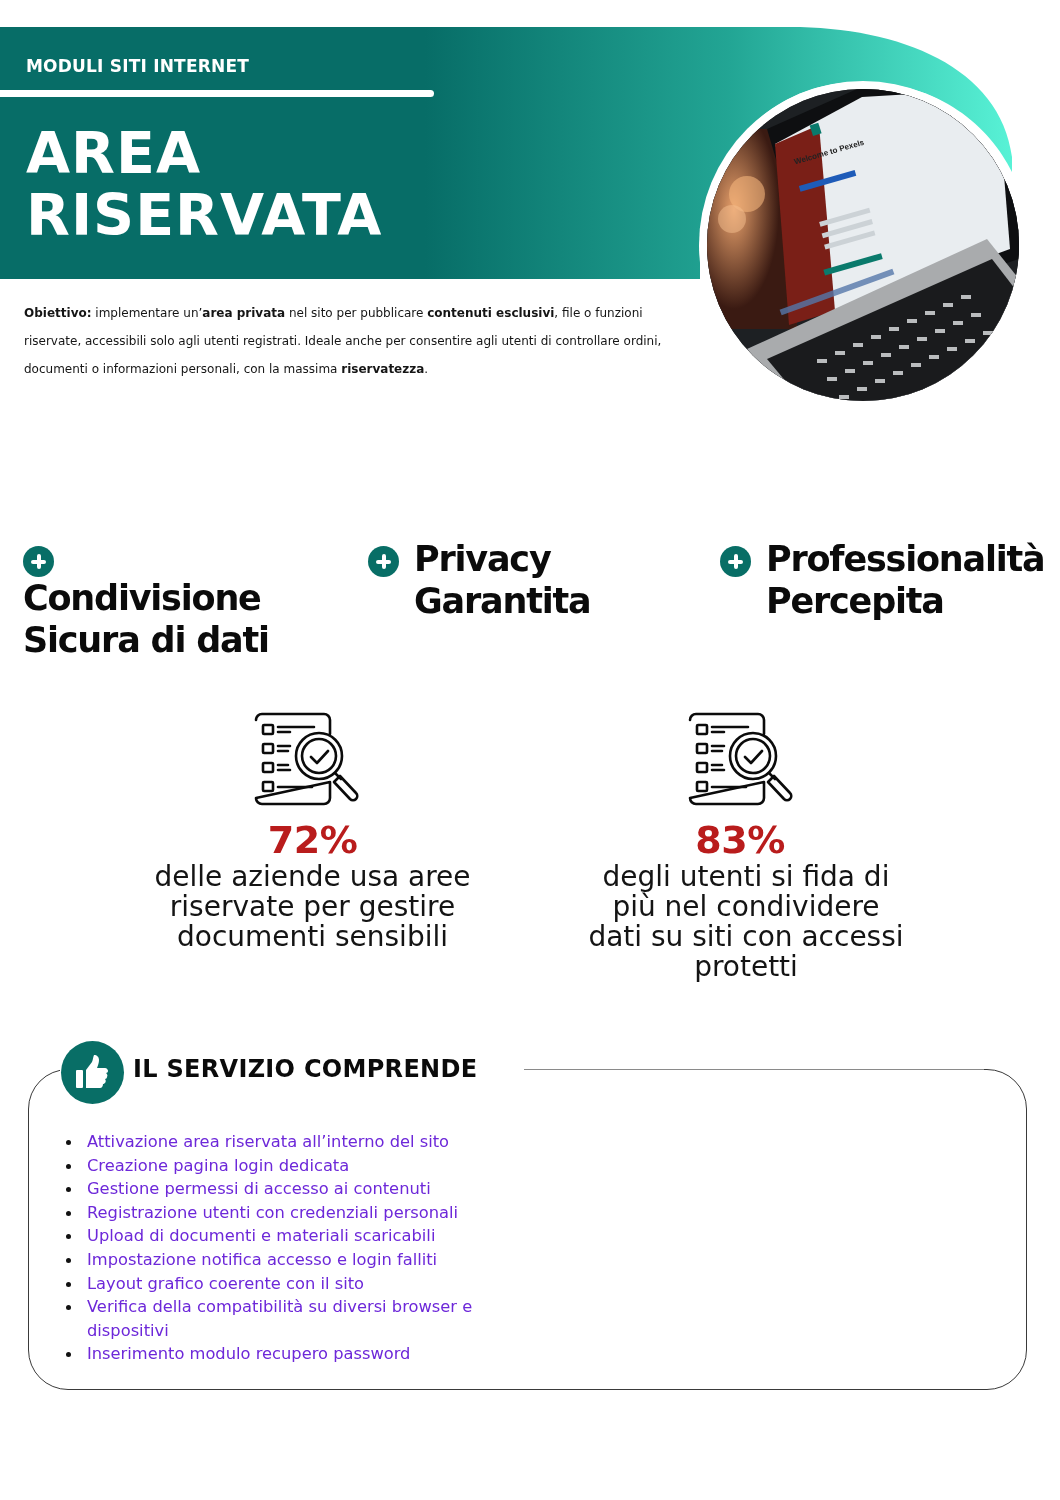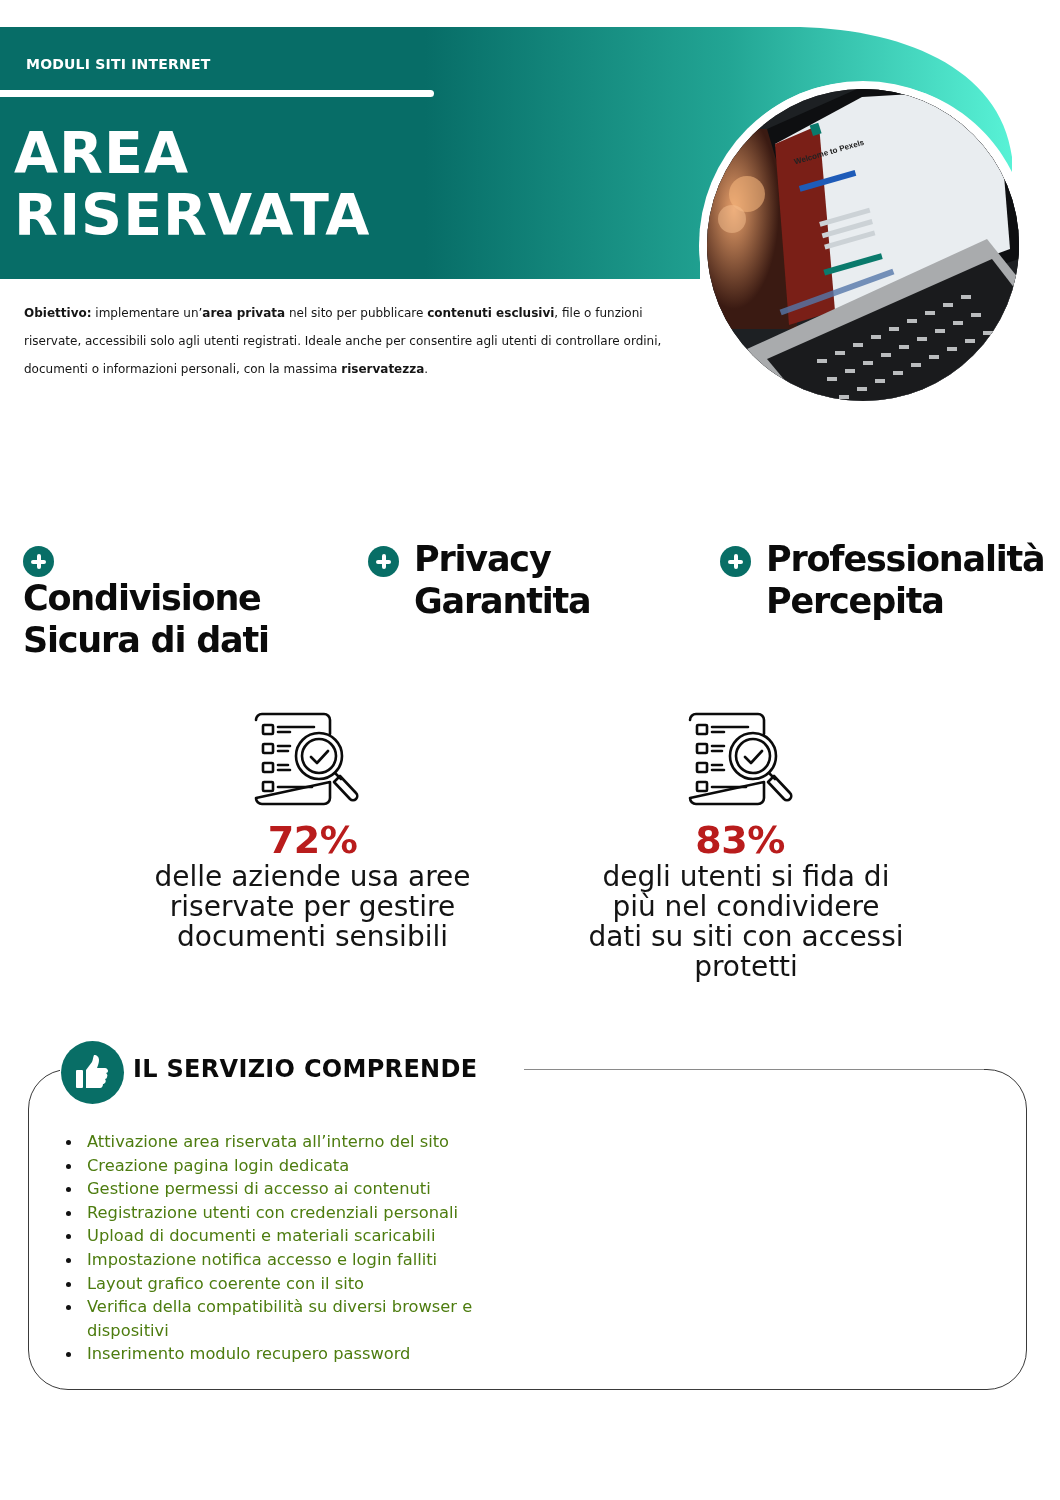--- a/index.html
+++ b/index.html
@@ -2,23 +2,23 @@
 <html><head>
 <meta charset="utf-8">
 <style>
   * { box-sizing: border-box; margin: 0; padding: 0; }
   html, body { width: 1060px; height: 1500px; background: #ffffff; overflow: hidden; }
   body { position: relative; font-family: "DejaVu Sans", "Liberation Sans", sans-serif; color: #111; }
 
   
   .header-bg { position: absolute; left: 0; top: 27px; width: 1015px; height: 252px; }
   .header-bg svg { display: block; }
-  .kicker { position: absolute; left: 26px; top: 56px; color: #fff; font-weight: bold; font-size: 14px; letter-spacing: 0.2px; }
+  .kicker { position: absolute; left: 26px; top: 56px; color: #fff; font-weight: bold; font-size: 17px; letter-spacing: 0.2px; }
   .kicker-rule { position: absolute; left: 0; top: 90px; width: 434px; height: 7px; background: #fff; border-radius: 0 4px 4px 0; }
-  .title { position: absolute; left: 14px; top: 122px; color: #fff; font-weight: bold; font-size: 57px; line-height: 62px; letter-spacing: 1px; }
+  .title { position: absolute; left: 26px; top: 122px; color: #fff; font-weight: bold; font-size: 57px; line-height: 62px; letter-spacing: 1px; }
 
   
   .photo-ring { position: absolute; left: 699px; top: 81px; width: 328px; height: 328px; border-radius: 50%; background: #fff; }
   .photo { position: absolute; left: 707px; top: 89px; width: 312px; height: 312px; border-radius: 50%; overflow: hidden; background: #1c1f22; }
   .photo svg { display: block; }
 
   
   .objective { position: absolute; left: 24px; top: 299px; width: 670px; font-size: 12px; line-height: 28px; color: #151515; font-weight: normal; }
   .objective b { font-weight: bold; }
 
@@ -41,21 +41,21 @@
 
   
   .svc-box { position: absolute; left: 28px; top: 1069px; width: 999px; height: 321px; border: 1.4px solid #3a3a3a; border-radius: 40px; }
   .svc-mask { position: absolute; left: 60px; top: 1040px; width: 464px; height: 60px; background: #fff; }
   .svc-line { position: absolute; left: 524px; top: 1069px; width: 460px; height: 1.4px; background: #8a8a8a; }
   .thumb-circle { position: absolute; left: 61px; top: 1041px; width: 63px; height: 63px; border-radius: 50%; background: #086e66; }
   .thumb-circle svg { position: absolute; left: 14px; top: 13px; }
   .svc-title { position: absolute; left: 133px; top: 1055px; font-weight: bold; font-size: 24px; letter-spacing: 0.3px; color: #0b0b0b; }
 
   .svc-list { position: absolute; left: 63px; top: 1130px; width: 470px; list-style: none; }
-  .svc-list li { position: relative; padding-left: 24px; font-size: 16.3px; line-height: 23.6px; color: #4d7c0f; }
+  .svc-list li { position: relative; padding-left: 24px; font-size: 16.3px; line-height: 23.6px; color: #6d28d9; }
   .svc-list li::before { content: ""; position: absolute; left: 3px; top: 10px; width: 5px; height: 5px; border-radius: 50%; background: #111; }
 </style>
 </head>
 <body>
 
 <div class="header-bg">
   <svg width="1015" height="252" viewBox="0 0 1015 252">
     <defs>
       <linearGradient id="hg" x1="0" y1="0" x2="1" y2="0">
         <stop offset="0" stop-color="#076D67"></stop>

